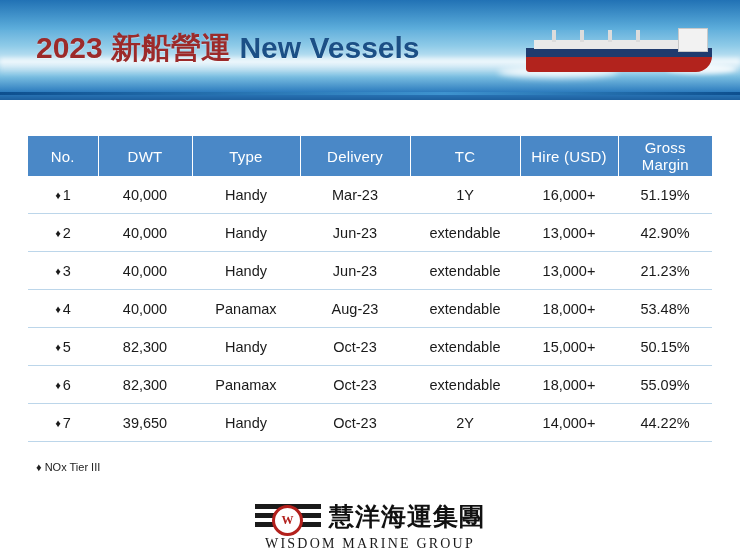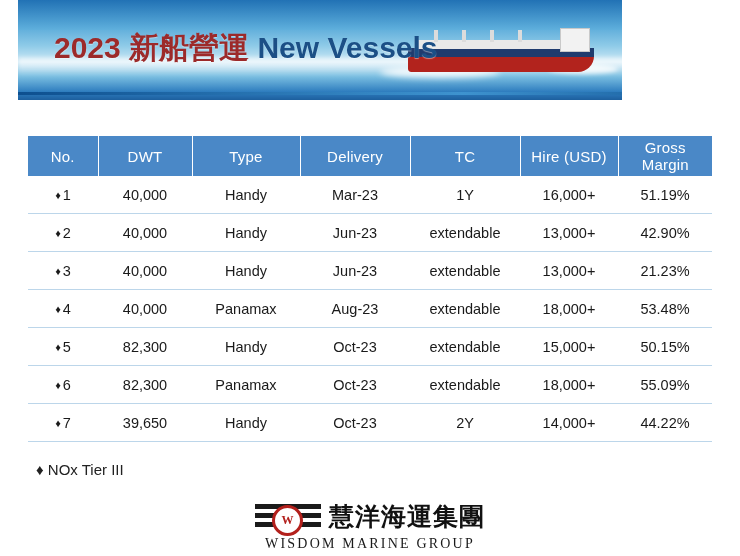--- a/index.html
+++ b/index.html
@@ -11,22 +11,22 @@
     height: 556px;
     background: #ffffff;
     font-family: "Liberation Sans", sans-serif;
     overflow: hidden;
     position: relative;
   }
 
   
   .banner {
     position: absolute;
-    left: 18px; top: 0;
-    width: 604px;
+    left: 0; top: 0;
+    width: 740px;
     height: 100px;
     background: linear-gradient(180deg,
         #2f82c4 0%,
         #4fa3d6 22%,
         #8fcbe8 46%,
         #cfe9f6 62%,
         #7cc0e2 76%,
         #2d7cbe 92%,
         #1d5f9e 100%);
     overflow: hidden;
@@ -173,21 +173,21 @@
   .col-tc      { width: 110px; }
   .col-hire    { width: 98px; }
   .col-margin  { width: 94px; }
 
   .bullet { margin-right: 2px; font-size: 11px; position: relative; top: -1px; }
 
   .footnote {
     position: absolute;
     left: 36px;
     top: 461px;
-    font-size: 15px;
+    font-size: 11px;
     color: #222;
     text-align: right;
   }
 
   
   .logo {
     position: absolute;
     left: 50%;
     transform: translateX(-50%);
     top: 500px;

